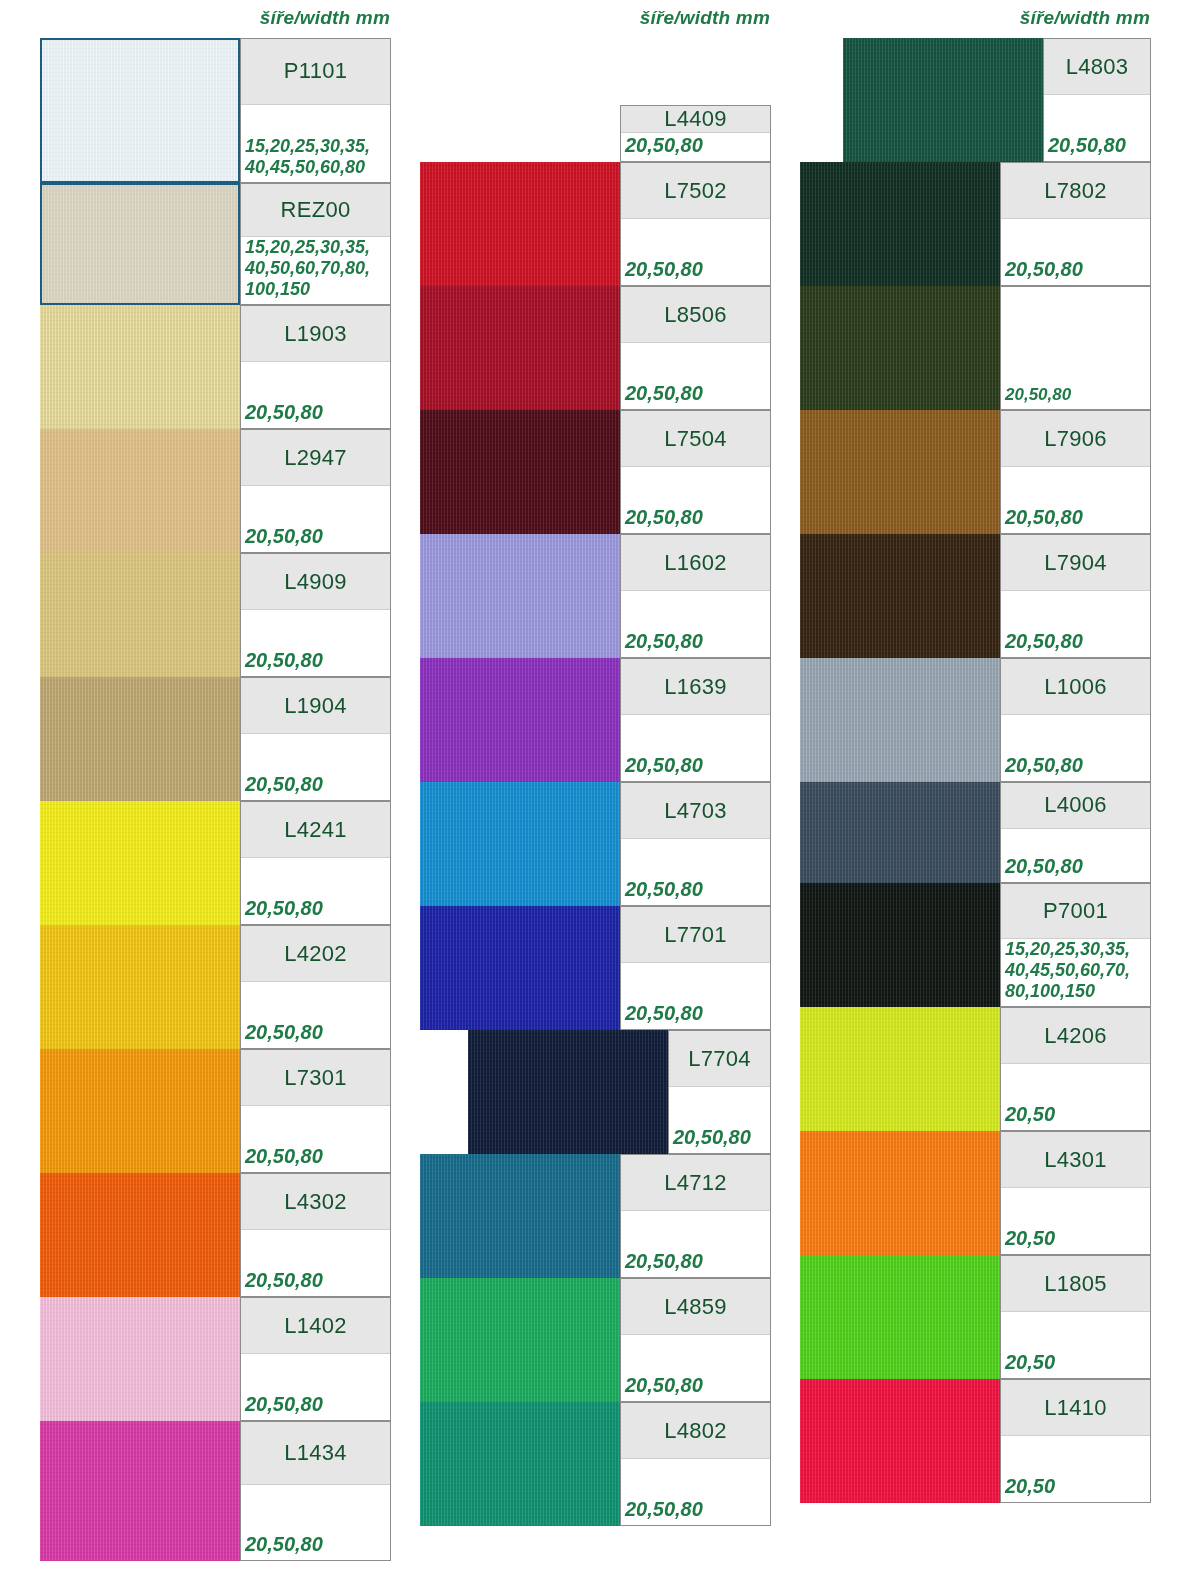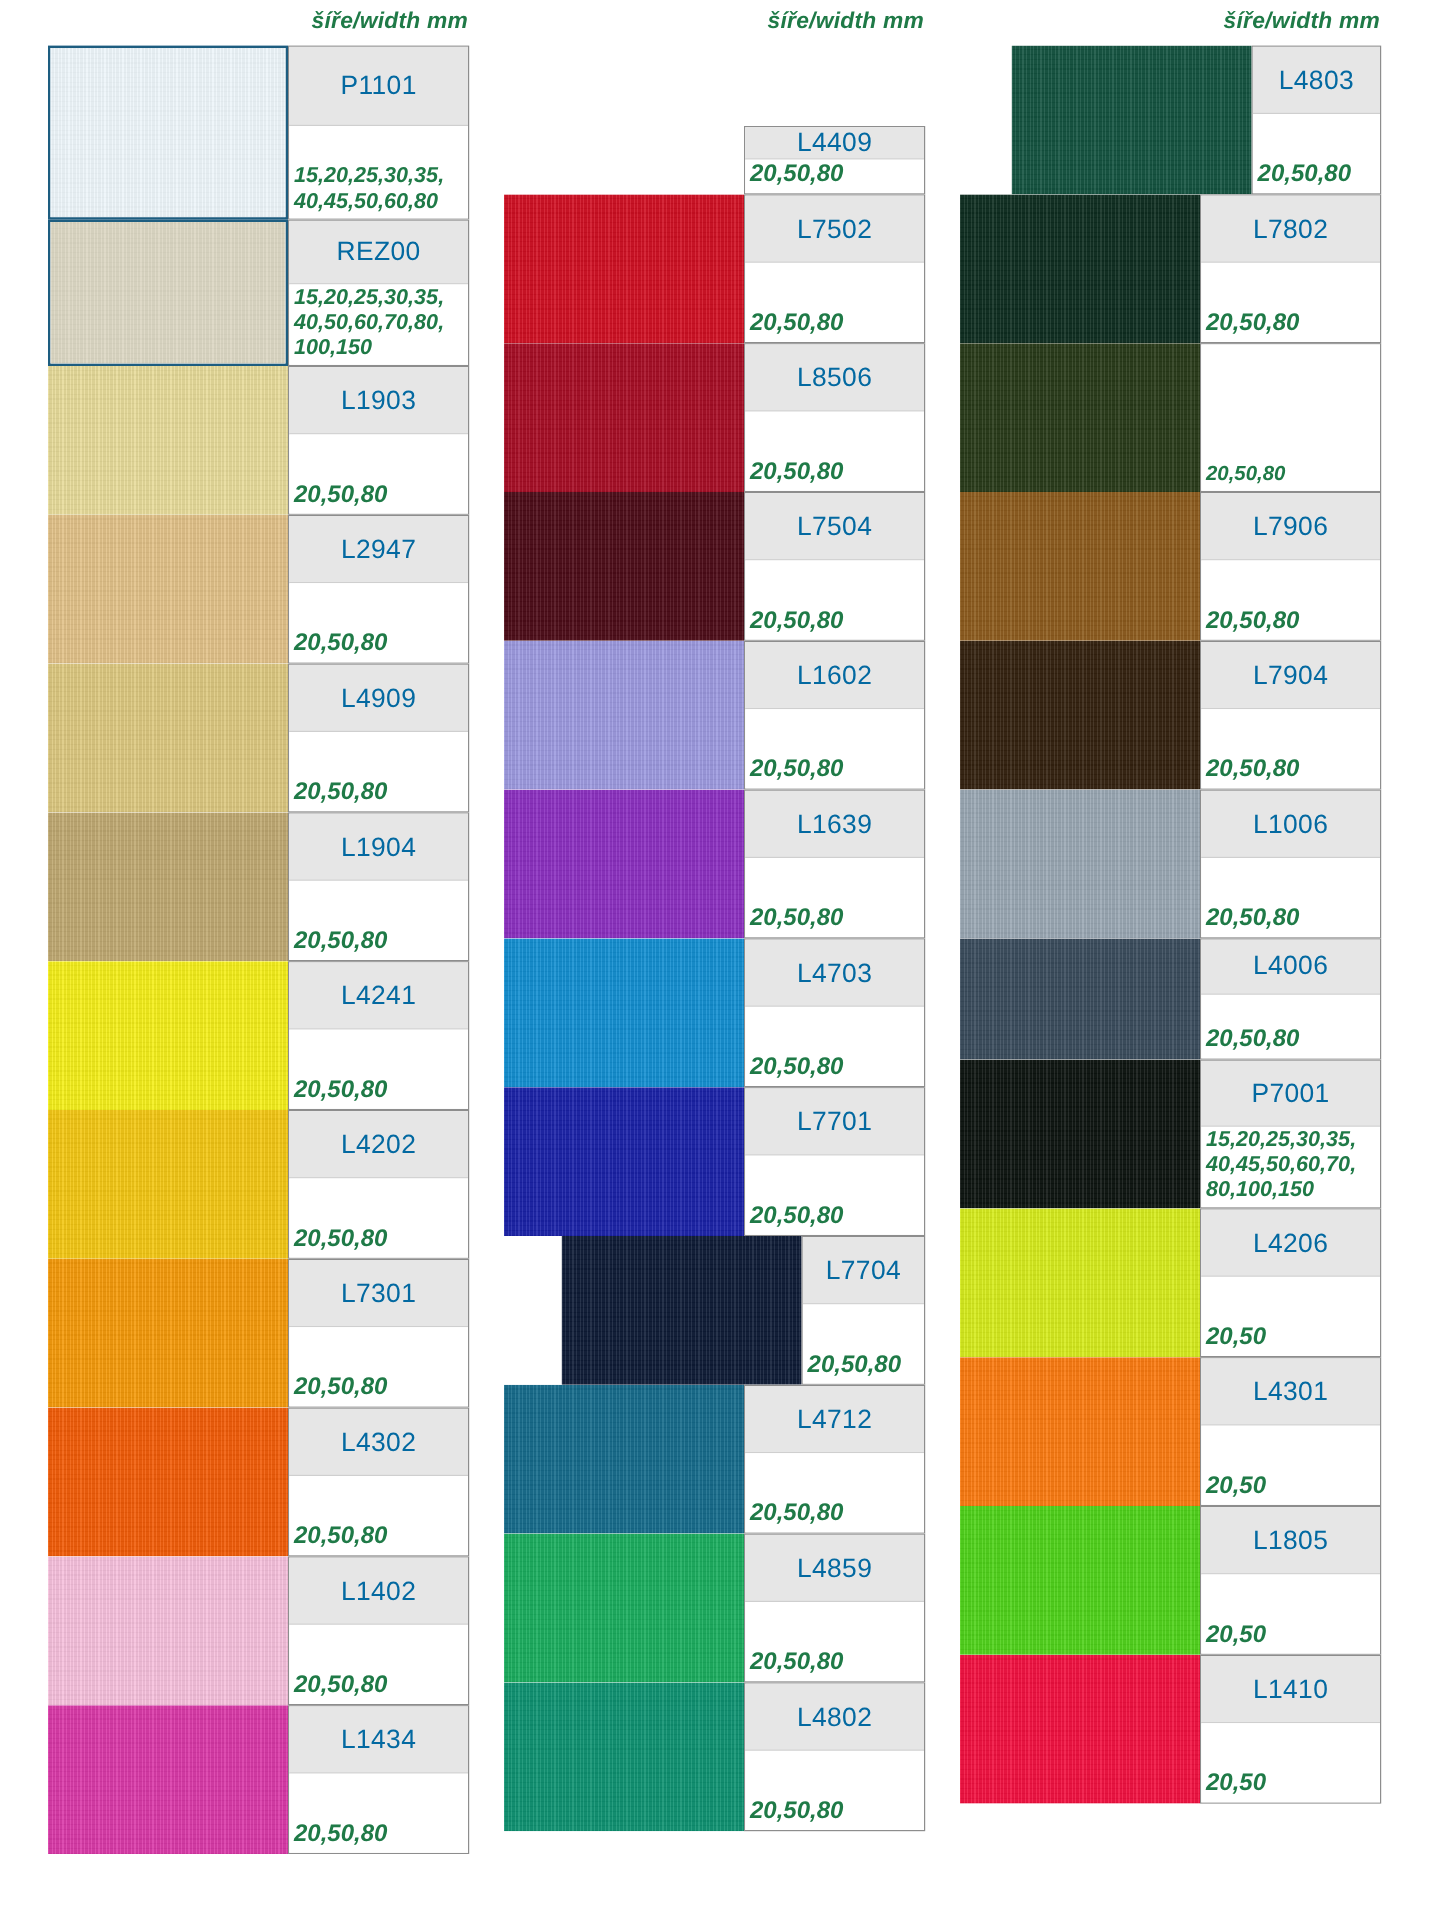--- a/index.html
+++ b/index.html
@@ -107,21 +107,21 @@
     min-width: 0;
   }
 
   .code-cell {
     background: #e6e6e6;
     border-bottom: 1px solid #cfcfcf;
     display: flex;
     align-items: center;
     justify-content: center;
     font-size: 22px;
-    color: #0369a1;
+    color: #14532d;
     letter-spacing: 0.3px;
     height: 46%;
     box-sizing: border-box;
   }
 
   .width-cell {
     background: #ffffff;
     flex: 1 1 auto;
     display: flex;
     flex-direction: column;
@@ -284,21 +284,21 @@
             <div class="swatch-fill" style="background: rgb(247, 192, 221);"></div>
             <div class="swatch-tex"></div>
           </div>
           <div class="labels">
             <div class="code-cell">L1402</div>
             <div class="width-cell">
               <div class="width-text">20,50,80</div>
             </div>
           </div>
         </div>
-        <div class="row" style="height: 124px;">
+        <div class="row" style="height: 140px;">
           <div class="swatch">
             <div class="swatch-fill" style="background: rgb(218, 56, 168);"></div>
             <div class="swatch-tex"></div>
           </div>
           <div class="labels">
             <div class="code-cell">L1434</div>
             <div class="width-cell">
               <div class="width-text">20,50,80</div>
             </div>
           </div>

